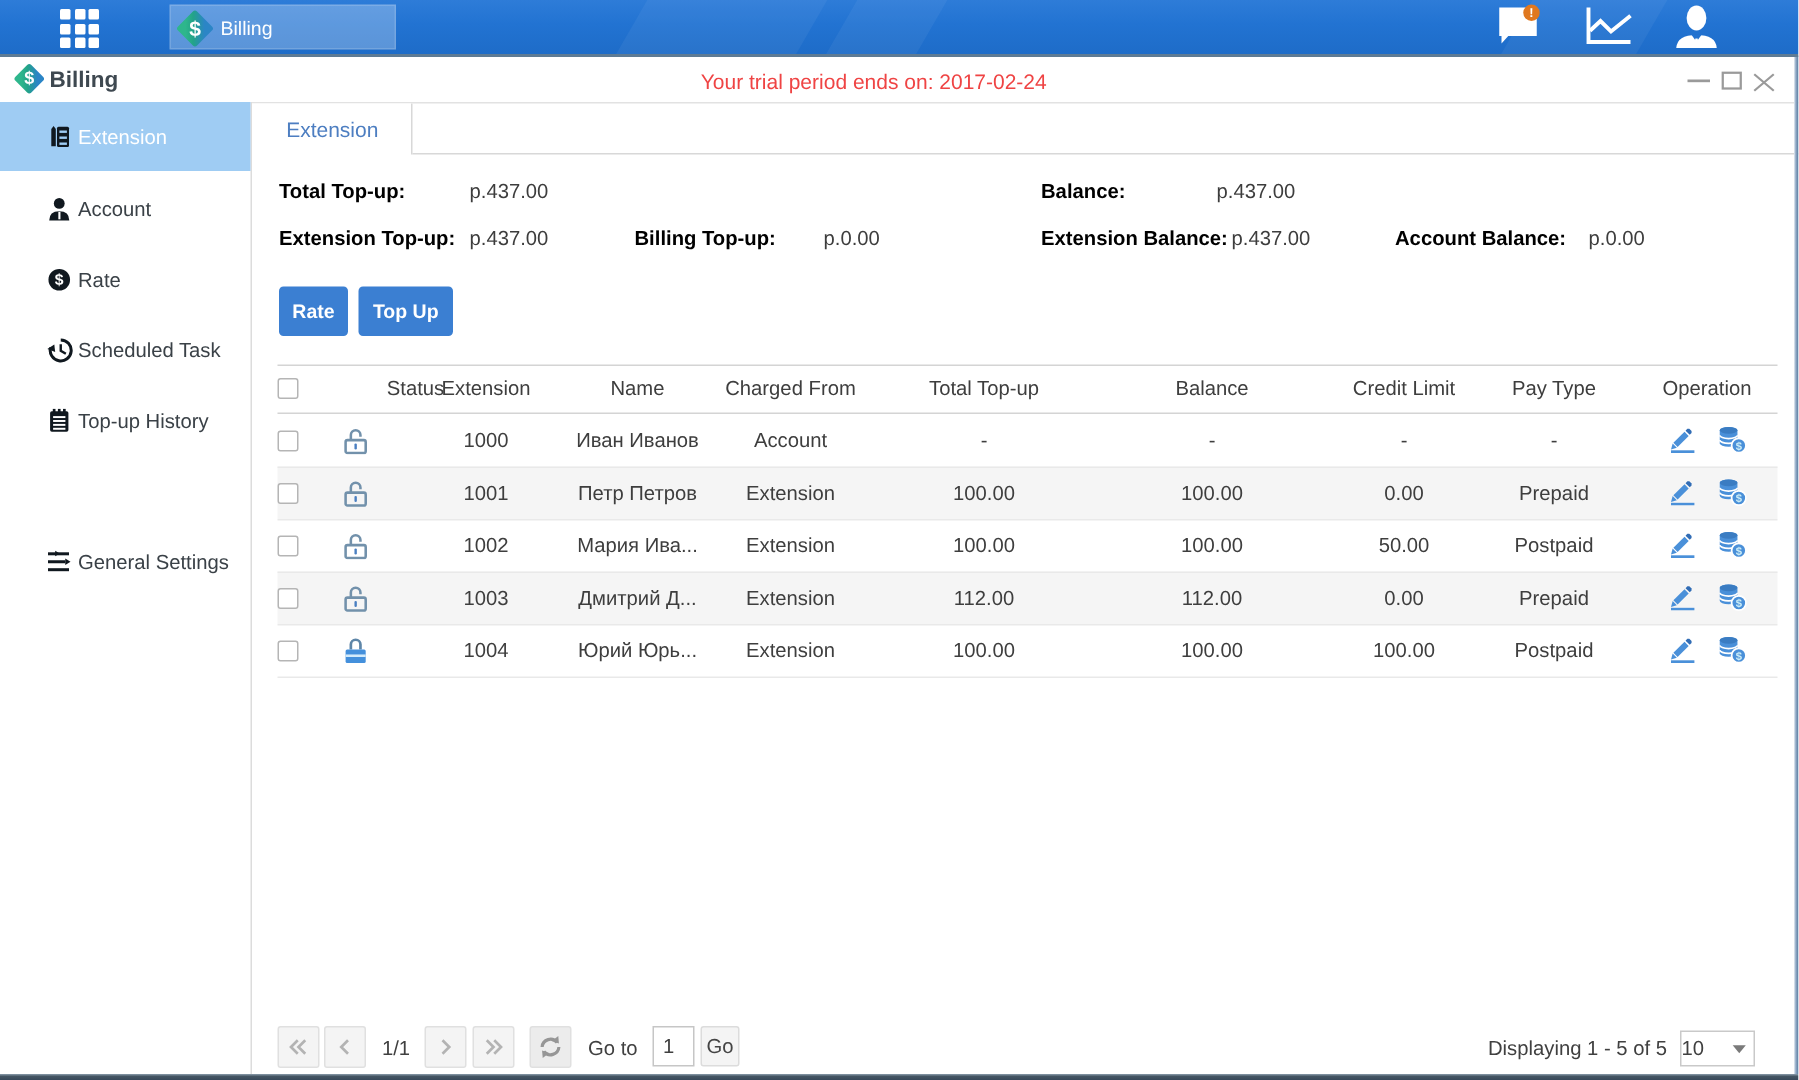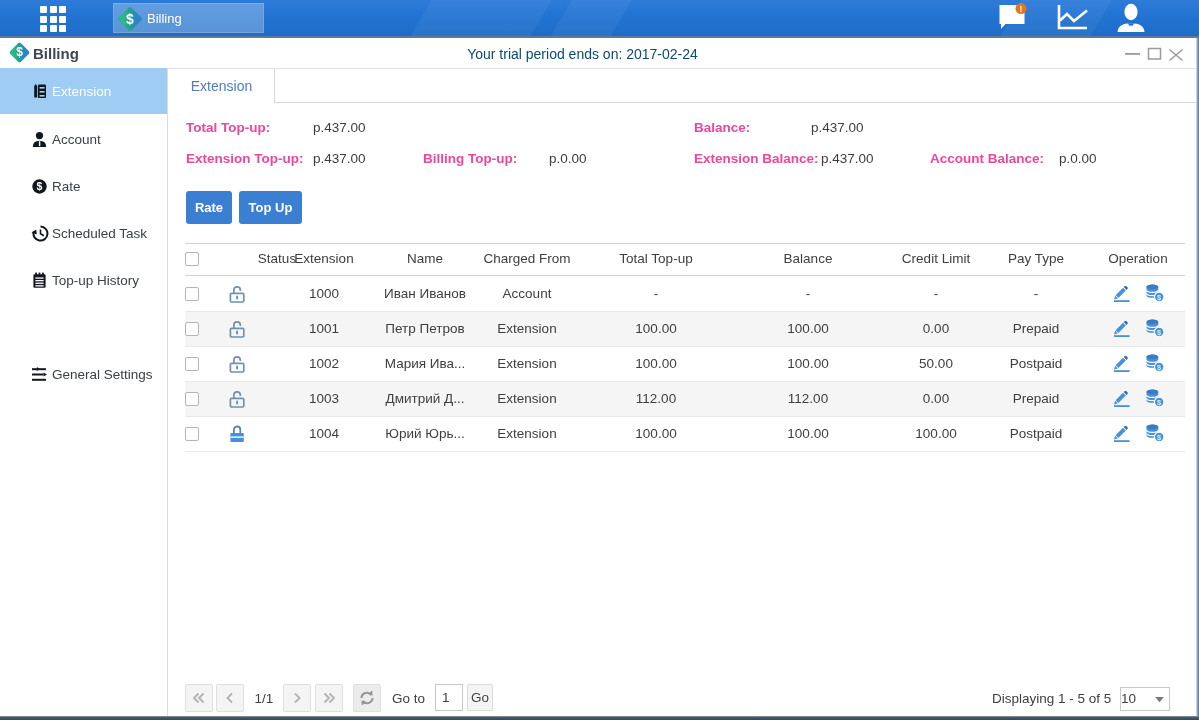--- a/index.html
+++ b/index.html
@@ -17,38 +17,38 @@
 #grid9 div { position:absolute; width:7px; height:7px; background:#fff; border-radius:1px; }
 #apptab { position:absolute; left:113px; top:3px; width:151px; height:30px;
   background:rgba(255,255,255,0.27); border:1px solid rgba(255,255,255,0.15); }
 #apptab .txt { position:absolute; left:33px; top:7px; color:#fff; font-size:13px; }
 .diamond { position:absolute; transform:rotate(45deg); background:linear-gradient(45deg,#2eb68c 25%,#23a388 45%,#2b85c6 75%); border-radius:2px; }
 .diamond-s { color:#fff; font-weight:bold; text-align:center; }
 
 
 #titlebar { position:absolute; left:0; top:37px; width:1199px; height:31px; background:#fff; }
 #titlebar .tname { position:absolute; left:33px; top:8px; font-size:15px; font-weight:bold; color:#3e4850; }
-#trial { position:absolute; left:0; top:9px; width:1165px; text-align:center; font-size:14px; color:#0c4a6e; }
+#trial { position:absolute; left:0; top:9px; width:1165px; text-align:center; font-size:14px; color:#ef4444; }
 .wctl { position:absolute; top:0; }
 
 
 #sidebar { position:absolute; left:0; top:68px; width:168px; height:652px; background:#fff; border-right:1px solid #dcdcdc; }
 .mitem { position:absolute; left:0; width:167px; height:47px; color:#3a4147; font-size:13.5px; }
 .mitem .lbl { position:absolute; left:52px; top:16px; }
 .mitem.sel { background:#9fccf3; color:#fff; height:46px; }
 .mitem svg { position:absolute; left:31px; top:15px; }
 
 
 #content { position:absolute; left:168px; top:68px; width:1031px; height:652px; background:#fff; border-top:1px solid #e2e2e2; }
 #tabstrip { position:absolute; left:0; top:0; width:1031px; height:34px; }
 #tabactive { position:absolute; left:0; top:0; width:107px; height:34px; background:#fff; border-right:1px solid #d8d8d8; }
 #tabactive span { position:absolute; width:107px; text-align:center; top:9px; font-size:14px; color:#4d7ec1; }
 #tabrest { position:absolute; left:107px; top:0; width:924px; height:34px; border-bottom:1px solid #d8d8d8; }
 
-.slabel { position:absolute; font-size:13.5px; font-weight:bold; color:#ec4899; }
+.slabel { position:absolute; font-size:13.5px; font-weight:bold; color:#000000; }
 .sval { position:absolute; font-size:13.5px; color:#3d3d3d; }
 
 .btn { position:absolute; background:#3b7fd2; color:#fff; font-size:13px; font-weight:bold;
   border-radius:3px; text-align:center; line-height:33px; height:33px; }
 
 
 #tbl { position:absolute; left:17px; top:174px; width:1000px; }
 #thead { position:absolute; left:0; top:0; width:1000px; height:33px; border-top:1px solid #d4d4d4; border-bottom:1px solid #d4d4d4; font-size:13.5px; color:#3e3e3e; }
 .trow { position:absolute; left:0; width:1000px; height:35px; font-size:13.5px; color:#3e3e3e; }
 .sep { position:absolute; left:0; width:1000px; height:1px; background:#e9e9e9; }

